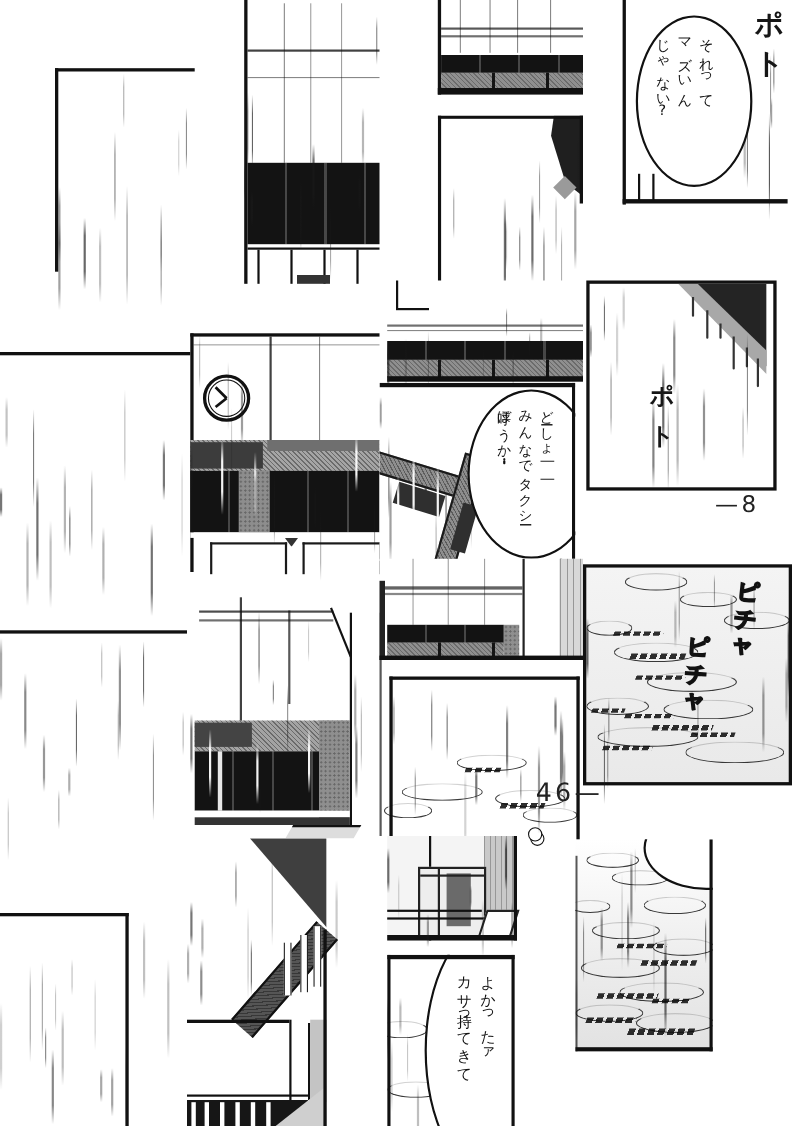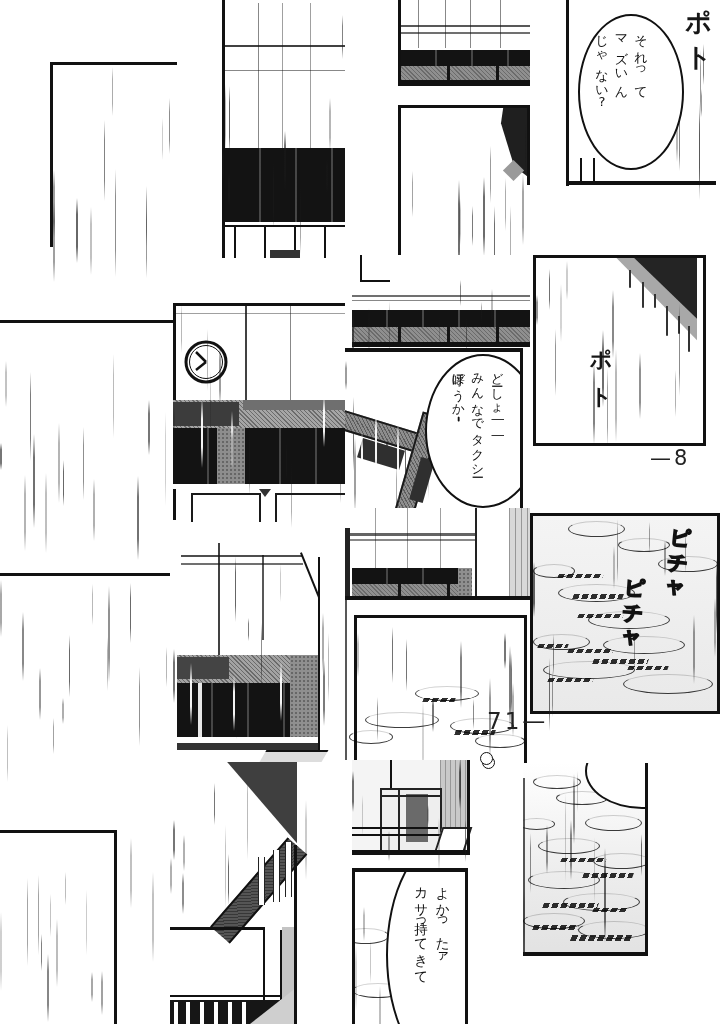--- a/index.html
+++ b/index.html
@@ -348,21 +348,21 @@
       <i class="drop" style="left: 153.7px; top: 35.3px; height: 65px; opacity: 0.66;"></i>
       <i class="drop" style="left: 19.6px; top: 79.1px; height: 44px; opacity: 0.53;"></i>
       <i class="drop" style="left: 65.4px; top: 82.7px; height: 75px; opacity: 0.21;"></i>
       <i class="drop" style="left: 152px; top: 28.2px; height: 81px; opacity: 0.63;"></i>
       <i class="drop" style="left: 48.9px; top: 20.8px; height: 52px; opacity: 0.67;"></i>
       <i class="drop" style="left: 34.9px; top: 8.8px; height: 56px; opacity: 0.68;"></i>
       <i class="drop" style="left: 103.2px; top: 23px; height: 67px; opacity: 0.61;"></i>
       <i class="drop" style="left: 147.4px; top: 15px; height: 36px; opacity: 0.66;"></i>
       <i class="drop" style="left: 75.4px; top: 78.9px; height: 35px; opacity: 0.65;"></i>
     </div>
-  <div class="pagenum" style="left:487px;top:708px;font-size:23px;">71—</div>
+  <div class="pagenum" style="left:487px;top:708px;font-size:23px;">46—</div>
 
   <div class="tile rain" style="left:530px;top:513px;width:184px;height:195px;border:3px solid #111;background:linear-gradient(#f4f4f4,#e9e9e9);">
     <i class="pud" style="left:35px;top:5px;width:55px;height:14px;"></i>
     <i class="pud" style="left:85px;top:22px;width:50px;height:12px;"></i>
     <i class="pud" style="left:125px;top:40px;width:58px;height:14px;"></i>
     <i class="pud" style="left:0px;top:48px;width:40px;height:12px;"></i>
     <i class="pud" style="left:25px;top:68px;width:75px;height:16px;"></i>
     <i class="pud" style="left:55px;top:95px;width:80px;height:16px;"></i>
     <i class="pud" style="left:0px;top:118px;width:55px;height:14px;"></i>
     <i class="pud" style="left:70px;top:120px;width:80px;height:16px;"></i>

